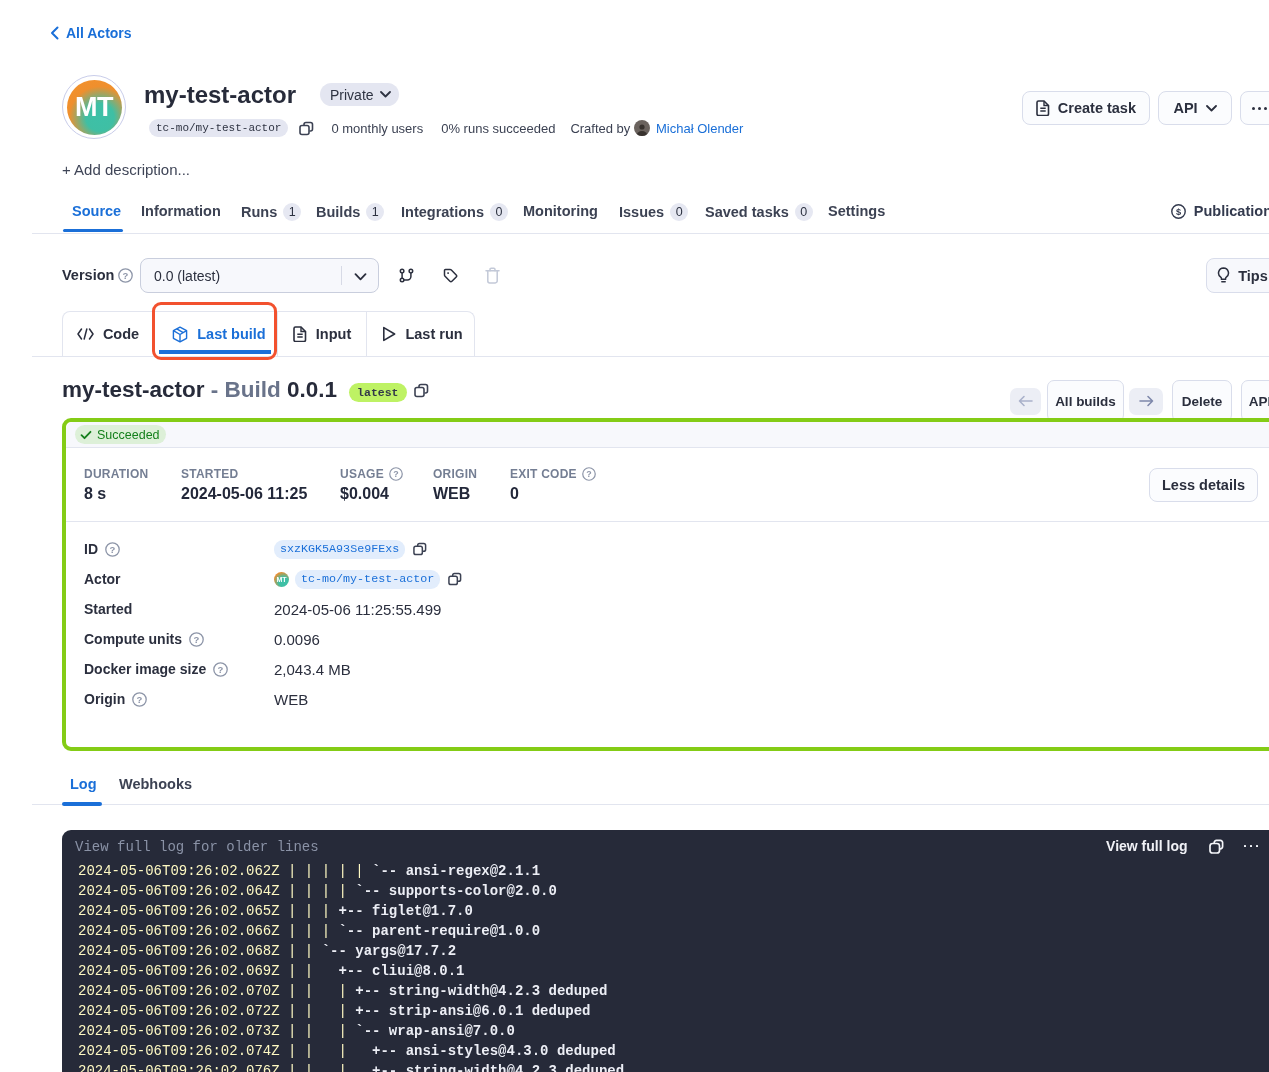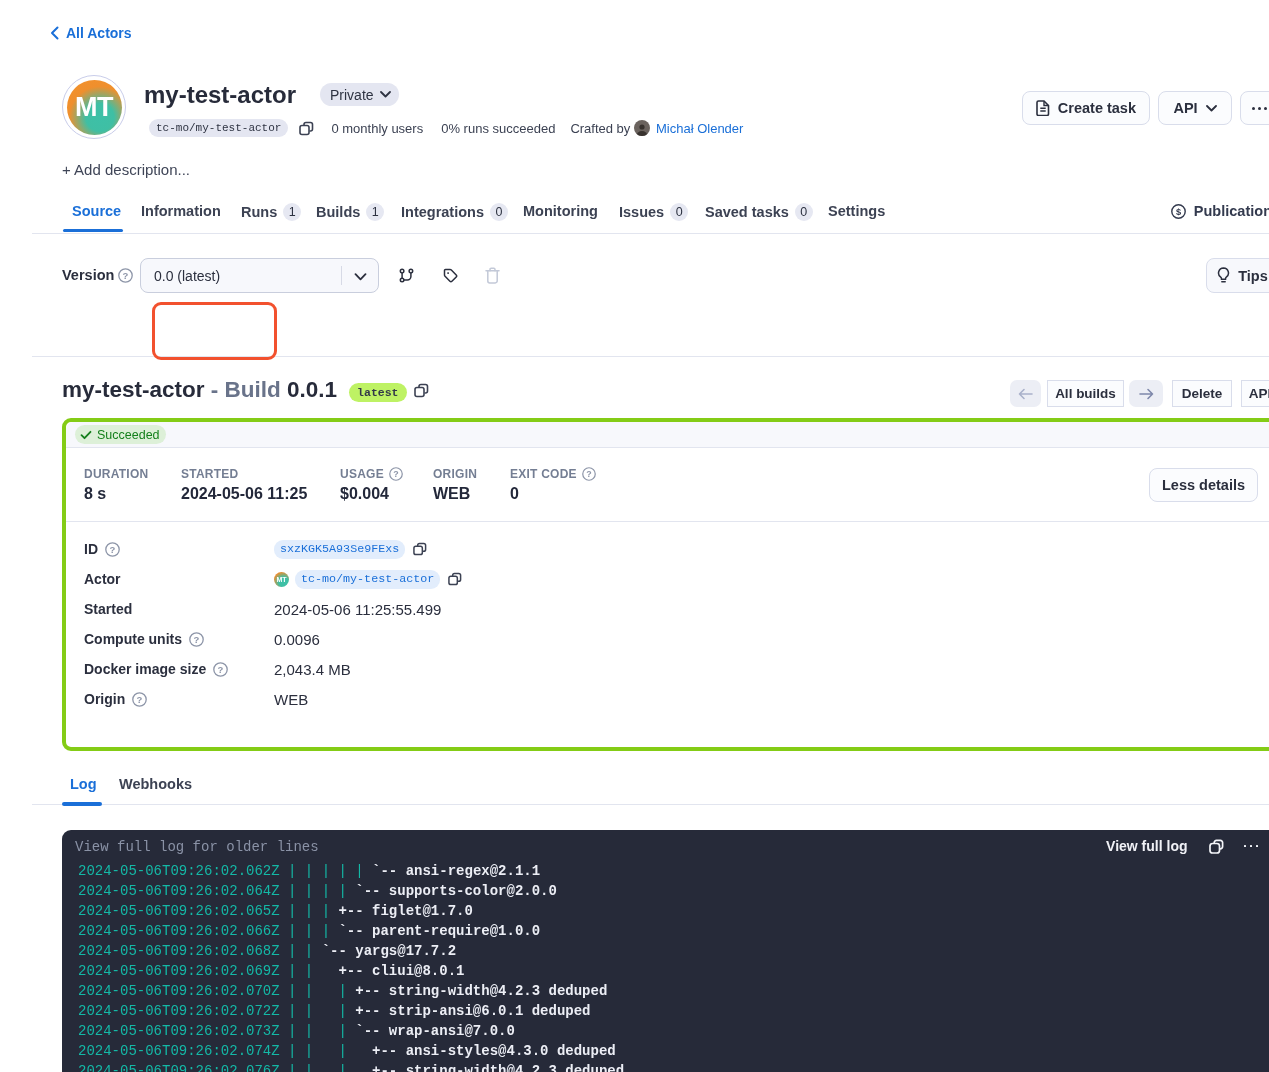--- a/index.html
+++ b/index.html
@@ -76,21 +76,21 @@
 .orangebox { position:absolute; left:120px; top:-9px; width:125px; height:58px;
   border:3px solid #f2512e; border-radius:9px; pointer-events:none; z-index:5; }
 
 
 .buildhead { position:absolute; left:30px; top:377px; width:1217px; height:38px; }
 .buildhead h2 { font-size:22.5px; font-weight:700; color:#272b3a; display:flex; align-items:center; }
 .buildhead .lite { color:#69738a; }
 .latest { background:#bef264; border-radius:10px; margin-top:4px; font-family:"Liberation Mono",monospace;
   font-size:11.5px; font-weight:700; padding:3px 8px; color:#323849; margin-left:12px; }
 .bh-actions { position:absolute; right:0; top:3px; display:flex; align-items:center; }
-.bh-actions .btn { height:27px; font-weight:700; font-size:13.5px; border-radius:0; }
+.bh-actions .btn { height:42px; font-weight:700; font-size:13.5px; border-radius:7px; }
 .arrowbtn { width:31px; height:27px; border-radius:7px; background:#eceef5; border:none;
   display:flex; align-items:center; justify-content:center; }
 
 
 .card { position:absolute; left:30px; top:418px; width:1217px; height:333px;
   border:4px solid #84cc16; border-radius:9px; background:#fff; }
 .card .strip { height:26px; background:#f7f8fc; border-bottom:1px solid #e2e5ef;
   border-radius:8px 8px 0 0; display:flex; align-items:center; padding-left:9px; }
 .succ { display:inline-flex; align-items:center; gap:5px; background:#ddf0d8; color:#15801c;
   border-radius:10px; height:19px; padding:0 6px 0 5px; font-size:12.5px; font-weight:400; }
@@ -115,21 +115,21 @@
 .logtabs { position:absolute; left:0; top:769px; width:1269px; height:36px; border-bottom:1px solid #e2e5ef; }
 
 
 .logpanel { position:absolute; left:30px; top:830px; width:1217px; height:242px;
   background:#262a39; border-radius:9px 9px 0 0; overflow:hidden;
   font-family:"Liberation Mono",monospace; font-size:14px; }
 .loghead { position:absolute; left:13px; top:9px; color:#8a92a6; }
 .logright { position:absolute; right:21px; top:8px; display:flex; align-items:center; gap:17px;
   font-family:"Liberation Sans",sans-serif; font-size:14px; font-weight:700; color:#f0f1f6; }
 .loglines { position:absolute; left:16px; top:31px; line-height:20px; white-space:pre; }
-.lt { color:#14b8a6; } .lw { color:#eceef5; font-weight:700; }
+.lt { color:#fef9c3; } .lw { color:#eceef5; font-weight:700; }
 .wdot { width:2.5px; height:2.5px; background:#eef0f6; display:inline-block; border-radius:0.5px; }
 .bdot { width:3px; height:3px; background:#2b2f3e; display:inline-block; border-radius:50%; }
 </style>
 </head>
 <body>
 <div class="page">
 
   <a class="back"><svg width="9" height="14" viewBox="0 0 9 14">
         <path d="M7.5 1.5 L2 7 L7.5 12.5" fill="none" stroke="#1a6fd8" stroke-width="2" stroke-linecap="round" stroke-linejoin="round"></path>
       </svg>All Actors</a>
@@ -232,20 +232,36 @@
           </svg>
         </span>
     </div>
     <button class="btn tips"><svg width="13" height="17" viewBox="0 0 13 17">
           <path d="M6.5 1 a5 5 0 0 1 2.8 9.1 c-.6.45-.8 1-.8 1.6 v.5 h-4 v-.5 c0-.6-.2-1.15-.8-1.6 A5 5 0 0 1 6.5 1z" fill="none" stroke="#2b2f3e" stroke-width="1.5"></path>
           <path d="M4.8 14.8 h3.4" stroke="#2b2f3e" stroke-width="1.5" stroke-linecap="round"></path>
         </svg>Tips</button>
   </div>
 
   <div class="codetabs">
+    <div class="wrap">
+      <span class="ctab" style="width:91px;"><svg width="17" height="12" viewBox="0 0 17 12">
+            <path d="M4.5 1 L1 6 l3.5 5 M12.5 1 L16 6 l-3.5 5 M9.8 1 L7.2 11" fill="none" stroke="#2b2f3e" stroke-width="1.5" stroke-linecap="round" stroke-linejoin="round"></path>
+          </svg>Code</span>
+      <span class="ctab active" style="width:124px;"><svg style="margin-left:7px" width="16" height="17" viewBox="0 0 17 18">
+            <path d="M8.5 1.2 L15.5 5 v8 L8.5 16.8 L1.5 13 V5z" fill="none" stroke="#1a6fd8" stroke-width="1.5" stroke-linejoin="round"></path>
+            <path d="M1.5 5 L8.5 9 L15.5 5 M8.5 9 v7.8 M5 3.1 L12 7" fill="none" stroke="#1a6fd8" stroke-width="1.5" stroke-linejoin="round"></path>
+          </svg>Last build<span class="blueline"></span></span>
+      <span class="ctab" style="width:89px;"><svg width="14" height="16" viewBox="0 0 14 16">
+            <path d="M2.5 1 h5.5 l4.5 4.5 v8.5 a1.5 1.5 0 0 1-1.5 1.5 h-8.5 a1.5 1.5 0 0 1-1.5-1.5 v-11.5 a1.5 1.5 0 0 1 1.5-1.5z" fill="none" stroke="#2b2f3e" stroke-width="1.6"></path>
+            <path d="M8 1.2 v4.3 h4.3 M4.3 8.2 h5.4 M4.3 11 h5.4" stroke="#2b2f3e" stroke-width="1.4" fill="none"></path>
+          </svg>Input</span>
+      <span class="ctab" style="width:107px;"><svg style="margin-left:4px" width="14" height="16" viewBox="0 0 14 16">
+            <path d="M1.8 1.6 L12.6 8 L1.8 14.4z" fill="none" stroke="#2b2f3e" stroke-width="1.6" stroke-linejoin="round"></path>
+          </svg>Last run</span>
+    </div>
     <div class="orangebox"></div>
   </div>
 
   <div class="buildhead">
     <h2>my-test-actor<span class="lite">&nbsp;-&nbsp;Build&nbsp;</span>0.0.1<span class="latest">latest</span>
       <span style="width:7px"></span>
       <svg width="15" height="15" viewBox="0 0 15 15">
           <rect x="1" y="4.5" width="9" height="9" rx="2" fill="none" stroke="#3c4253" stroke-width="1.6"></rect>
           <path d="M5 4.5 V3.5 a2 2 0 0 1 2-2 h4.5 a2 2 0 0 1 2 2 v4.5 a2 2 0 0 1-2 2 h-1" fill="none" stroke="#3c4253" stroke-width="1.6"></path>
         </svg>

